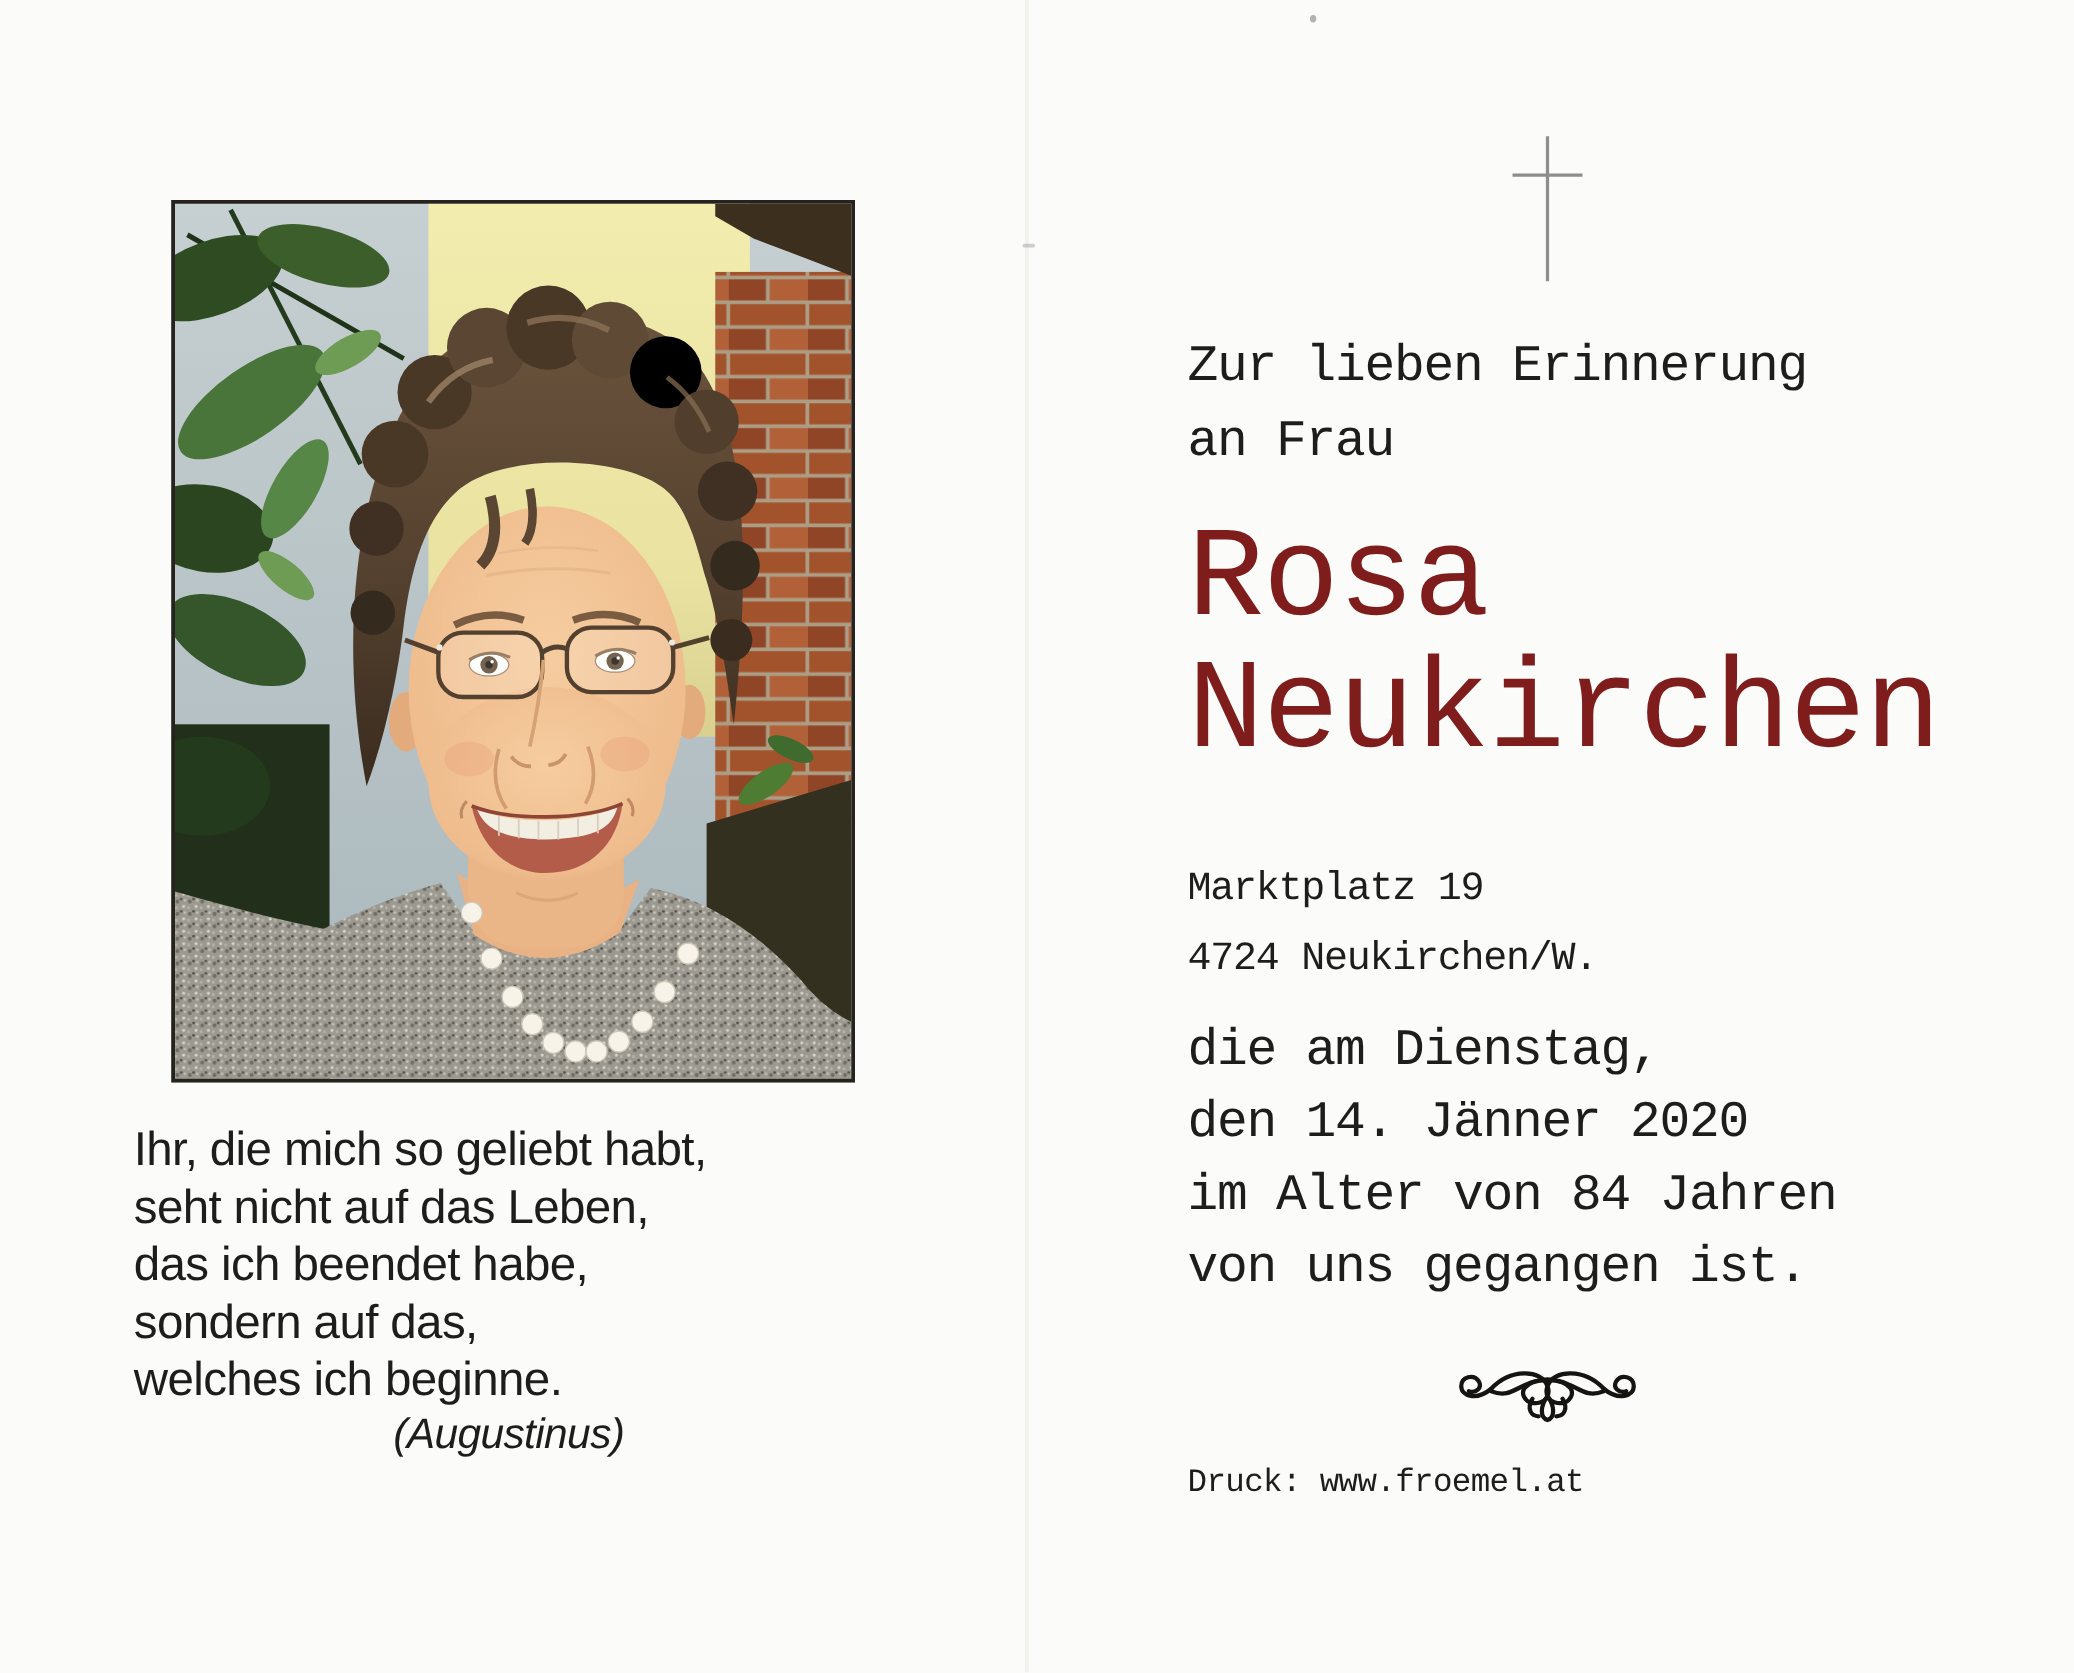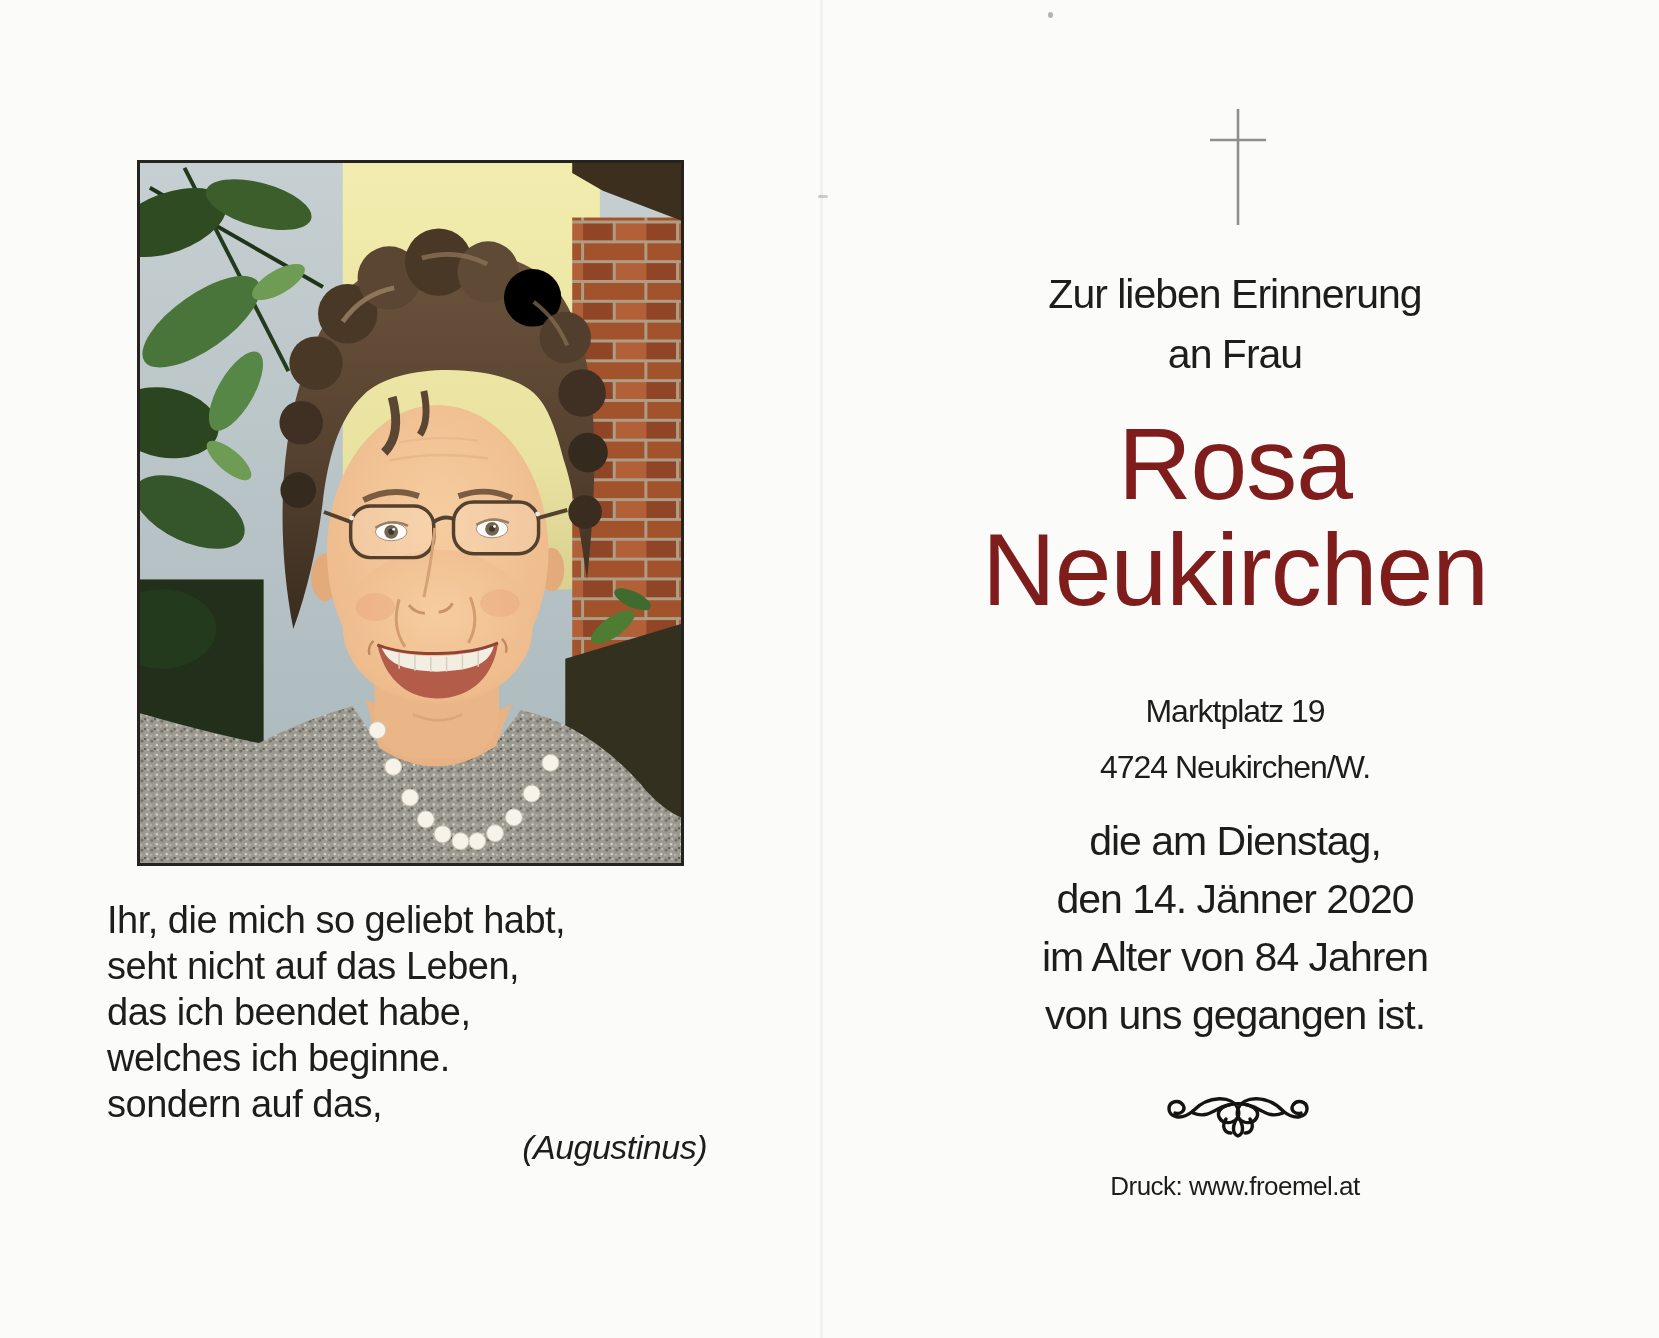--- a/index.html
+++ b/index.html
@@ -23,27 +23,27 @@
   .photo{
     position:absolute;left:137px;top:160px;width:547px;height:706px;
     box-sizing:border-box;border:3px solid #26231f;background:#bfcacd;
   }
   .photo svg{display:block;width:100%;height:100%;}
   .quote{
     position:absolute;left:107px;top:897px;width:600px;
     text-align:left;font-size:38px;line-height:46px;letter-spacing:-0.5px;
   }
   .attribution{
-    position:absolute;left:107px;top:1127px;width:600px;text-align:right;
+    position:absolute;left:107px;top:1127px;width:600px;text-align:center;
     font-size:34px;line-height:40px;font-style:italic;letter-spacing:-0.5px;
   }
 
   
   .rcol{position:absolute;left:950px;top:0;width:570px;height:1338px;}
-  .rcol .block{position:absolute;left:0;width:570px;text-align:center;}
+  .rcol .block{position:absolute;left:0;width:570px;font-family:Liberation Mono, monospace;}
   .cross{position:absolute;left:253px;top:106px;width:70px;height:122px;}
   .intro{top:264px;font-size:41px;line-height:60px;letter-spacing:-1px;}
   .name{top:411px;font-size:102px;line-height:106px;letter-spacing:-1px;color:#7f1d1d;}
   .address{top:683px;font-size:32px;line-height:56px;letter-spacing:-1px;}
   .passing{top:812px;font-size:41px;line-height:58px;letter-spacing:-1px;}
   .flourish{position:absolute;left:213px;top:1087px;width:150px;height:54px;}
   .printer{top:1171px;font-size:26px;line-height:30px;letter-spacing:-0.5px;}
 </style>
 </head>
 <body>
@@ -212,22 +212,22 @@
             <circle cx="396" cy="636" r="8.5"></circle>
           <circle cx="415" cy="605" r="8.5"></circle>
         </g>
       </svg>
     </div>
 
     <div class="quote">
       <div>Ihr, die mich so geliebt habt,</div>
       <div>seht nicht auf das Leben,</div>
       <div>das ich beendet habe,</div>
+      <div>sondern auf das,</div>
       <div>welches ich beginne.</div>
-      <div>sondern auf das,</div>
     </div>
     <div class="attribution">(Augustinus)</div>
   </div>
 
   <div class="rcol">
 
     <svg class="cross" viewBox="0 0 70 122">
       <line x1="35" y1="3" x2="35" y2="119" stroke="#8e8e8c" stroke-width="2.6"></line>
       <line x1="7" y1="34" x2="63" y2="34" stroke="#8e8e8c" stroke-width="2.6"></line>
     </svg>

